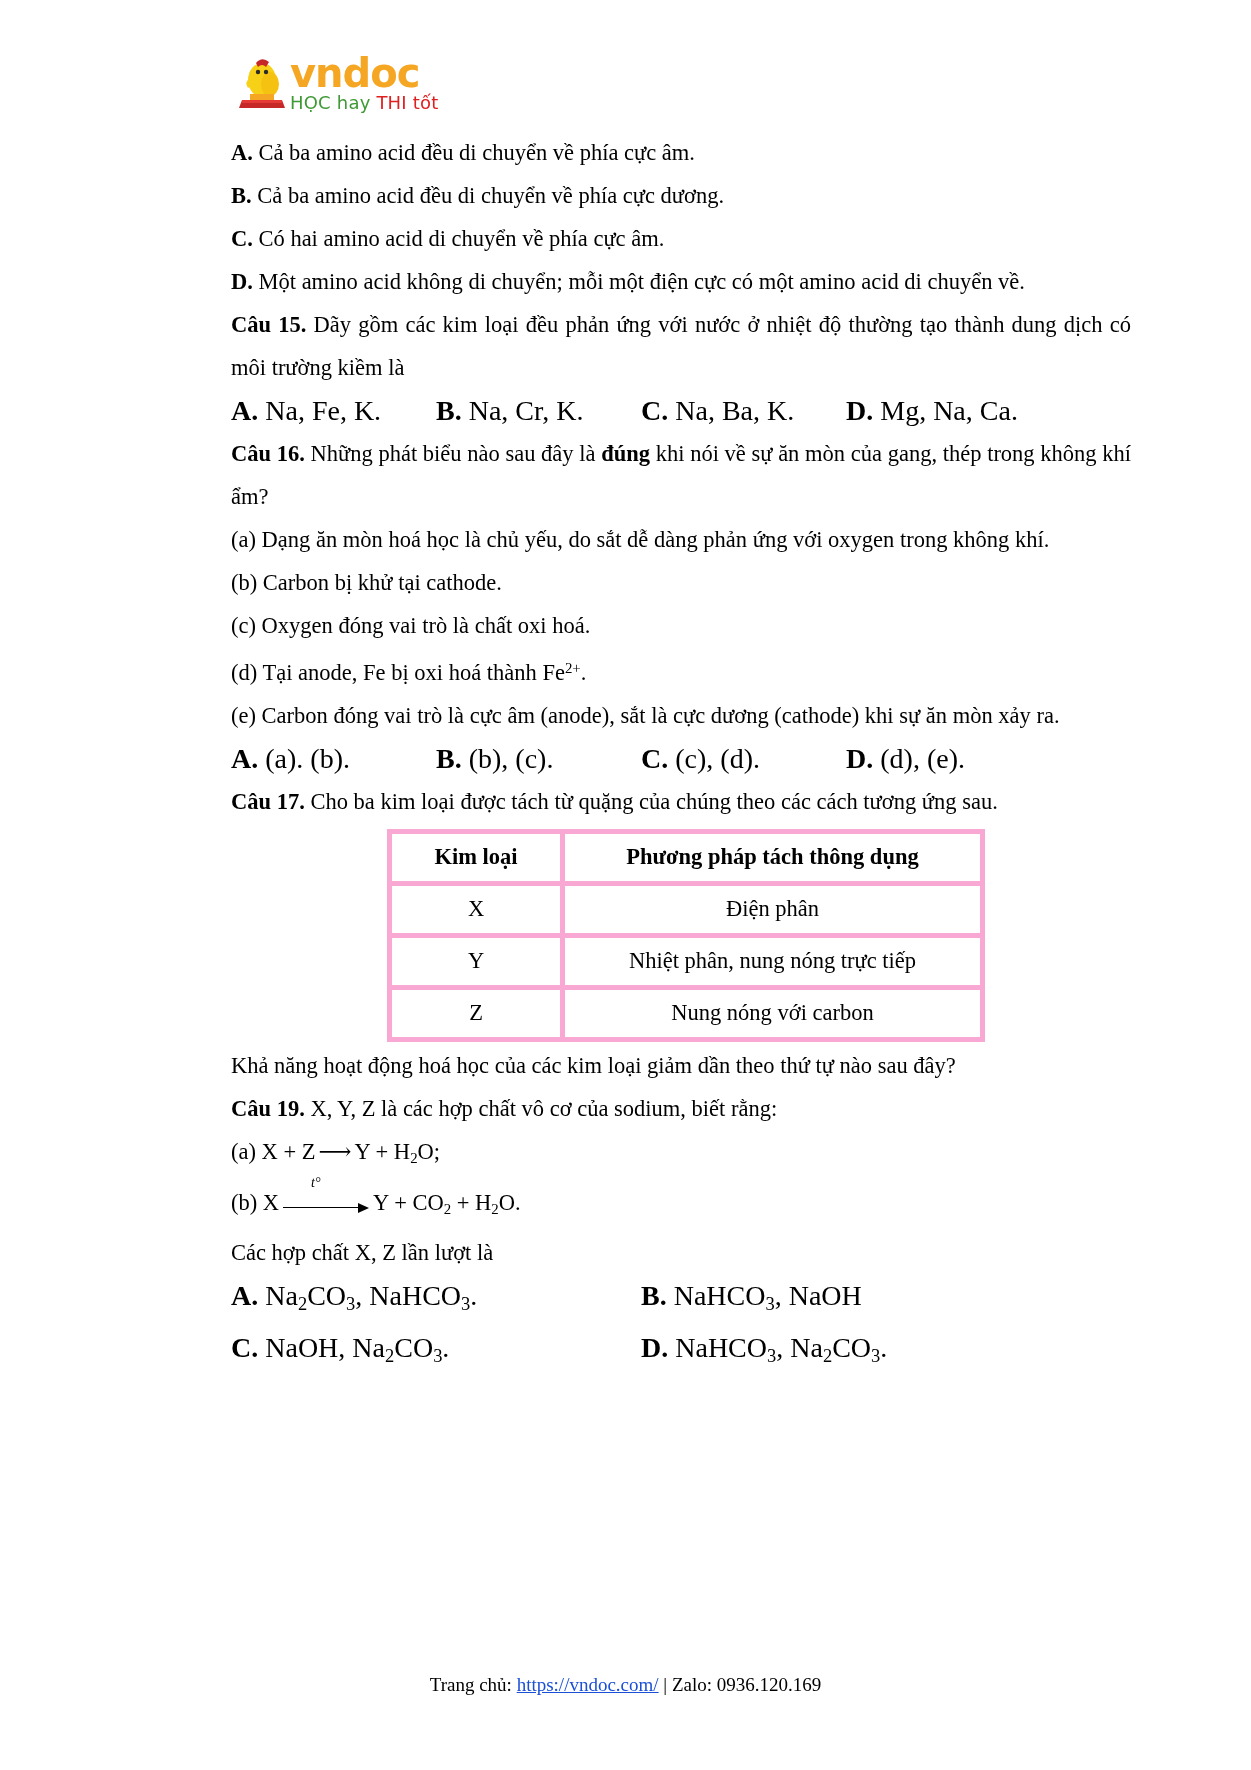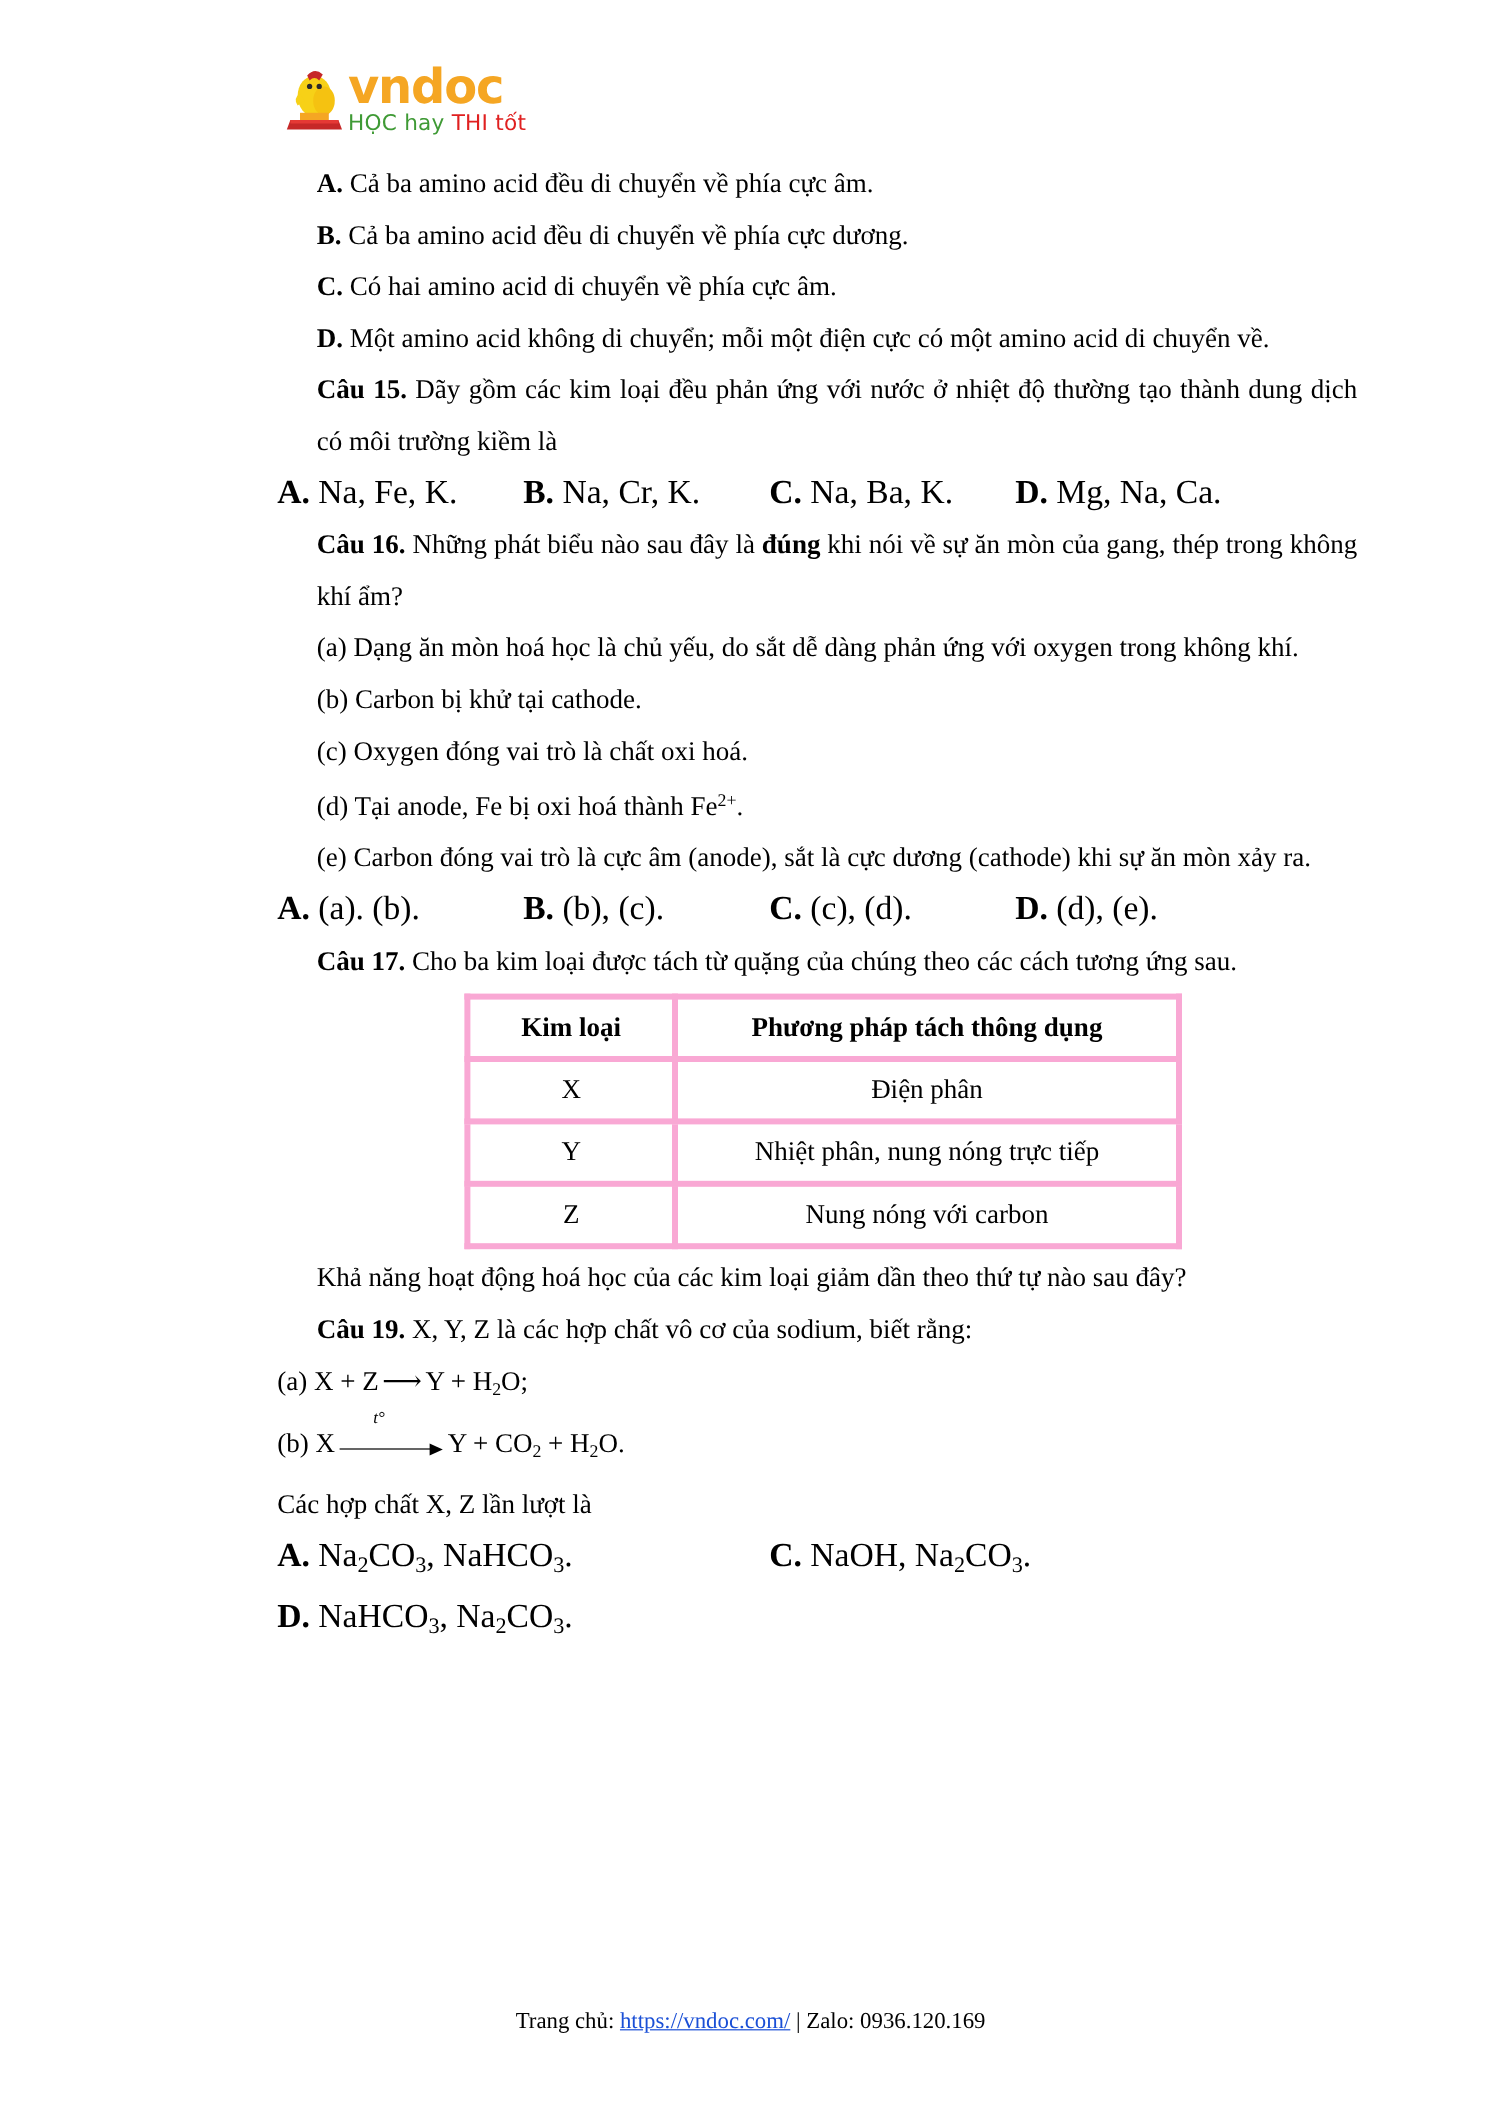--- a/index.html
+++ b/index.html
@@ -72,21 +72,20 @@
   p.line {
     margin: 0 0 0 0;
     font-size: 22.5px;
     line-height: 43px;
     text-align: left;
     white-space: normal;
   }
   p.justify {
     text-align: justify;
     text-justify: inter-word;
-    margin-left: 33px;
   }
   b, .b { font-weight: bold; }
 
   
   .opts {
     display: grid;
     grid-template-columns: 205px 205px 205px 205px;
     font-size: 28px;
     line-height: 43px;
   }
@@ -256,20 +255,21 @@
     <p class="line justify"><b class="b">Câu 19.</b> <span>X, Y, Z là các hợp chất vô cơ của sodium, biết rằng:</span></p>
 
     <p class="line"><span>(a) X + Z</span><span class="arrow-simple">⟶</span><span>Y + H</span><sub>2</sub><span>O;</span></p>
 
     <p class="line"><span>(b) X</span><span class="arrow"><span class="cond">t°</span><span class="shaft"></span><span class="head"></span></span><span>Y + CO</span><sub>2</sub><span> + H</span><sub>2</sub><span>O.</span></p>
 
     <p class="line">Các hợp chất X, Z lần lượt là</p>
 
     <div class="opts" style="grid-template-columns: 410px 410px;">
       <span class="opt"><span class="lab">A.</span><span> Na</span><sub>2</sub><span>CO</span><sub>3</sub><span>, NaHCO</span><sub>3</sub><span>.</span></span>
+      <span class="opt"><span class="lab">B.</span><span> NaHCO</span><sub>3</sub><span>, NaOH</span></span>
       <span class="opt"><span class="lab">C.</span><span> NaOH, Na</span><sub>2</sub><span>CO</span><sub>3</sub><span>.</span></span>
       <span class="opt"><span class="lab">D.</span><span> NaHCO</span><sub>3</sub><span>, Na</span><sub>2</sub><span>CO</span><sub>3</sub><span>.</span></span>
     </div>
 
   </div>
 
   <div class="footer">
     <span>Trang chủ: </span><a href="#">https://vndoc.com/</a><span> | Zalo: 0936.120.169</span>
   </div>
 

